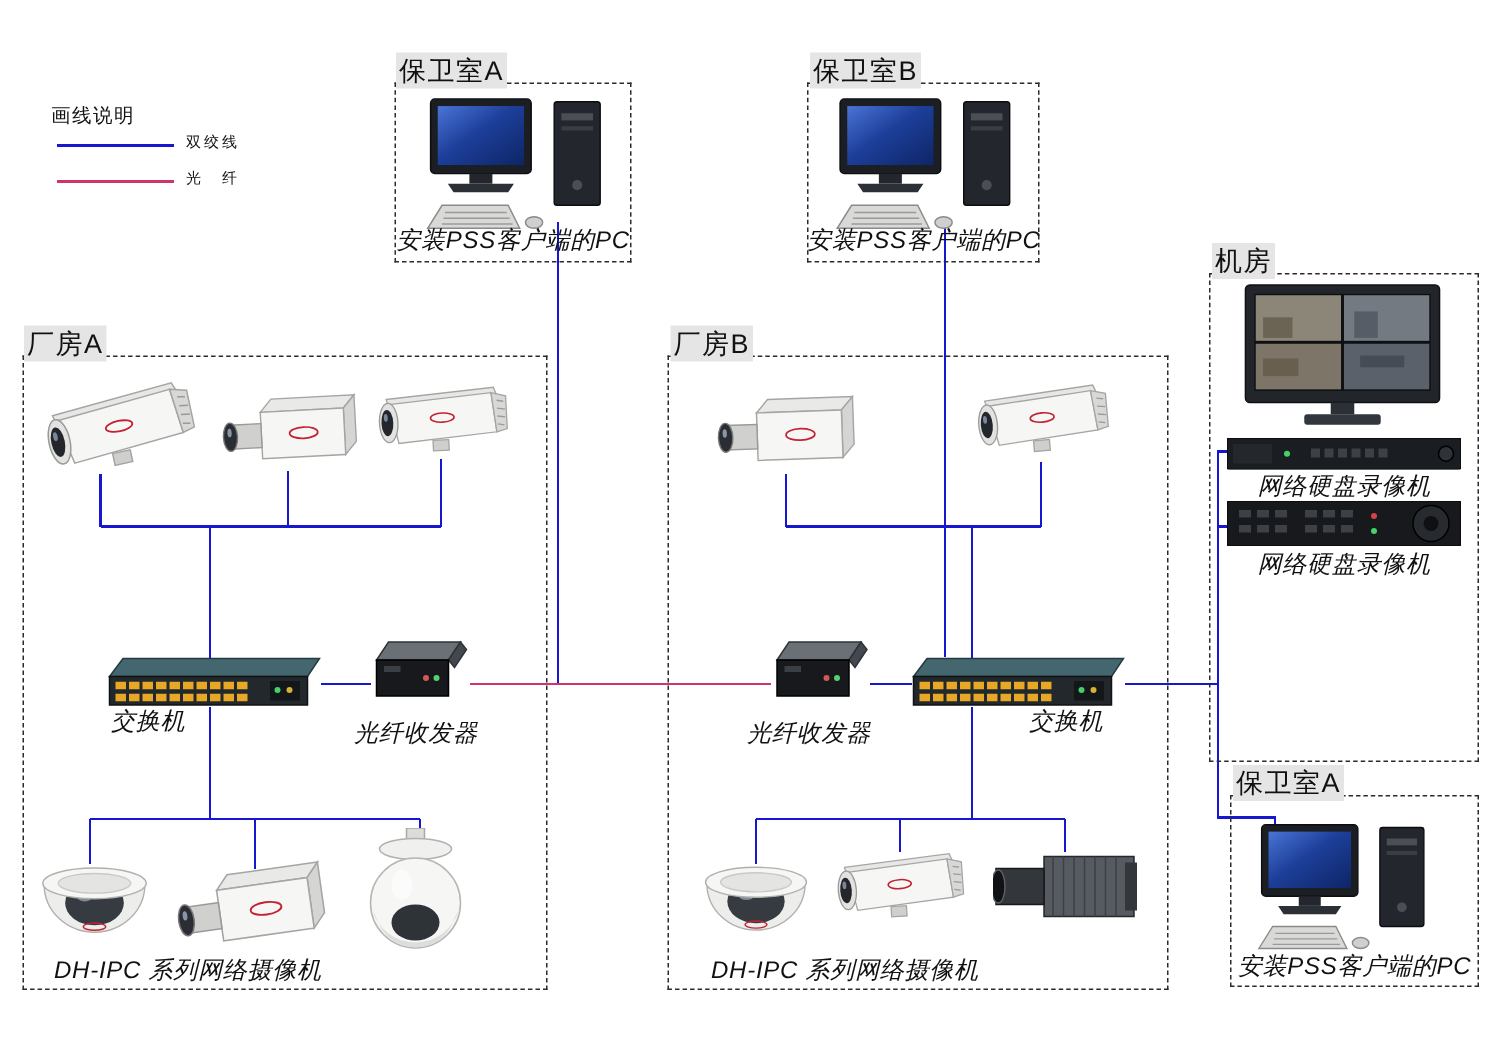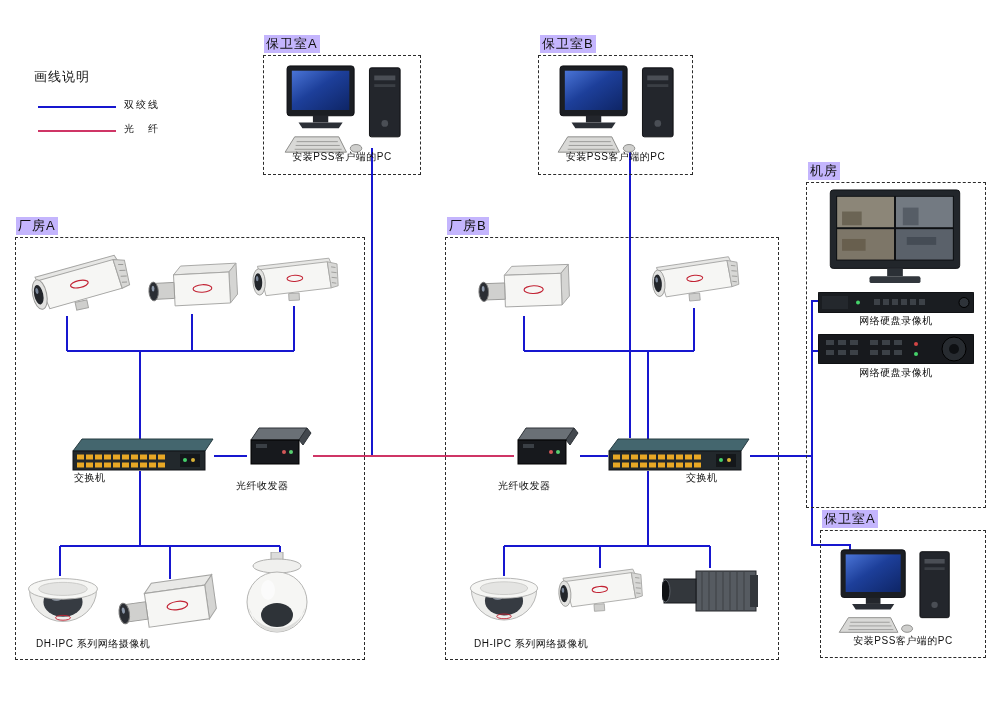--- a/index.html
+++ b/index.html
@@ -5,27 +5,27 @@
   * { margin:0; padding:0; box-sizing:border-box; }
   html,body { background:#fff; font-family:"Liberation Sans","DejaVu Sans",sans-serif; color:#111; }
   .canvas { position:relative; width:1000px; height:706px; background:#ffffff; overflow:hidden; }
 
   .wires { position:absolute; left:0; top:0; width:1000px; height:706px; }
   .wires polyline { fill:none; stroke-width:1.6; shape-rendering:crispEdges; }
   .tp  { stroke:var(--twisted-pair,#1616cf); }
   .fib { stroke:var(--fiber,#cf3566); }
 
   .area { position:absolute; border:1.6px dashed #2b2b2b; background:transparent; }
-  .area-label { position:absolute; font-size:13px; white-space:nowrap; background:#c4b5fd; padding:0 2px; letter-spacing:1px; }
-  .caption { position:absolute; font-size:10px; white-space:nowrap; letter-spacing:0.5px; }
+  .area-label { position:absolute; font-size:18px; white-space:nowrap; background:#e5e5e5; padding:0 2px; letter-spacing:1px; }
+  .caption { position:absolute; font-size:16px; white-space:nowrap; letter-spacing:0.5px;font-style:italic; }
   .caption.center { text-align:center; }
   .dev { position:absolute; overflow:visible; }
 
   .legend { position:absolute; left:34px; top:68px; width:170px; }
-  .legend-title { font-size:13px; margin-bottom:10px; letter-spacing:1px; }
+  .legend-title { font-size:13px; margin-bottom:0; letter-spacing:1px; }
   .legend-row { position:relative; height:24px; }
   .legend-line { position:absolute; left:4px; top:10px; width:78px; height:2px; }
   .legend-line.tp-bg  { background:var(--twisted-pair,#1616cf); }
   .legend-line.fib-bg { background:var(--fiber,#cf3566); }
   .legend-label { position:absolute; left:90px; top:2px; font-size:10px; letter-spacing:2px; }
 </style>
 </head>
 <body>
 
 <div class="canvas">

